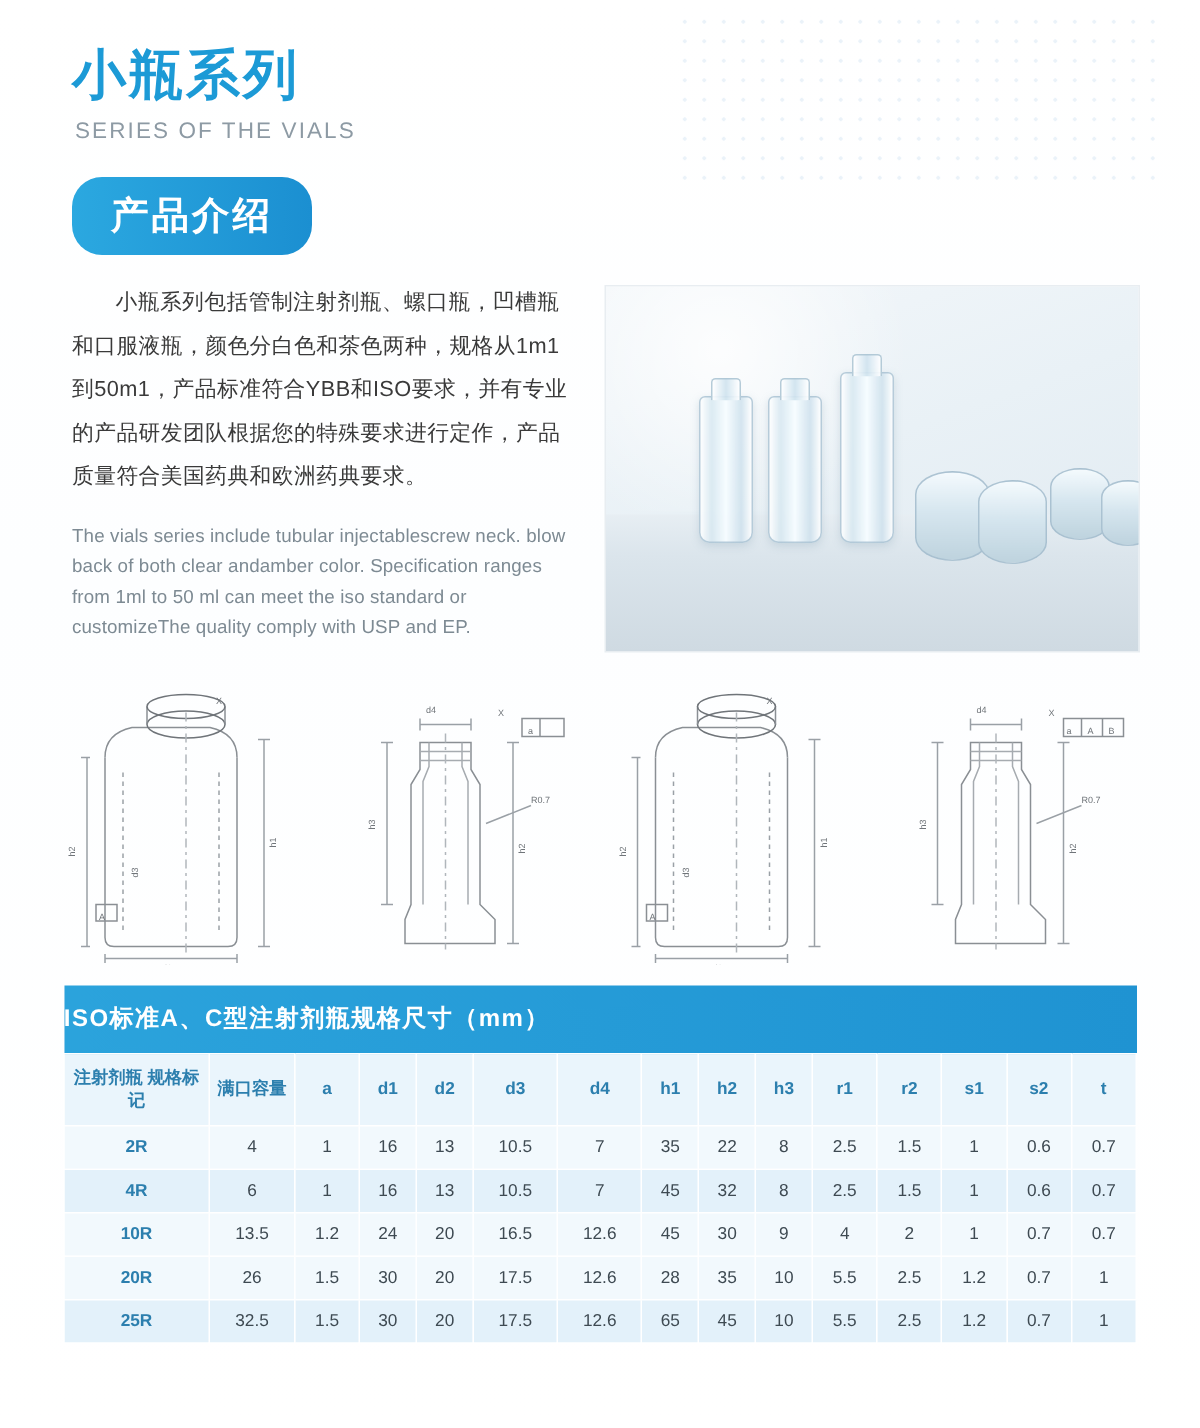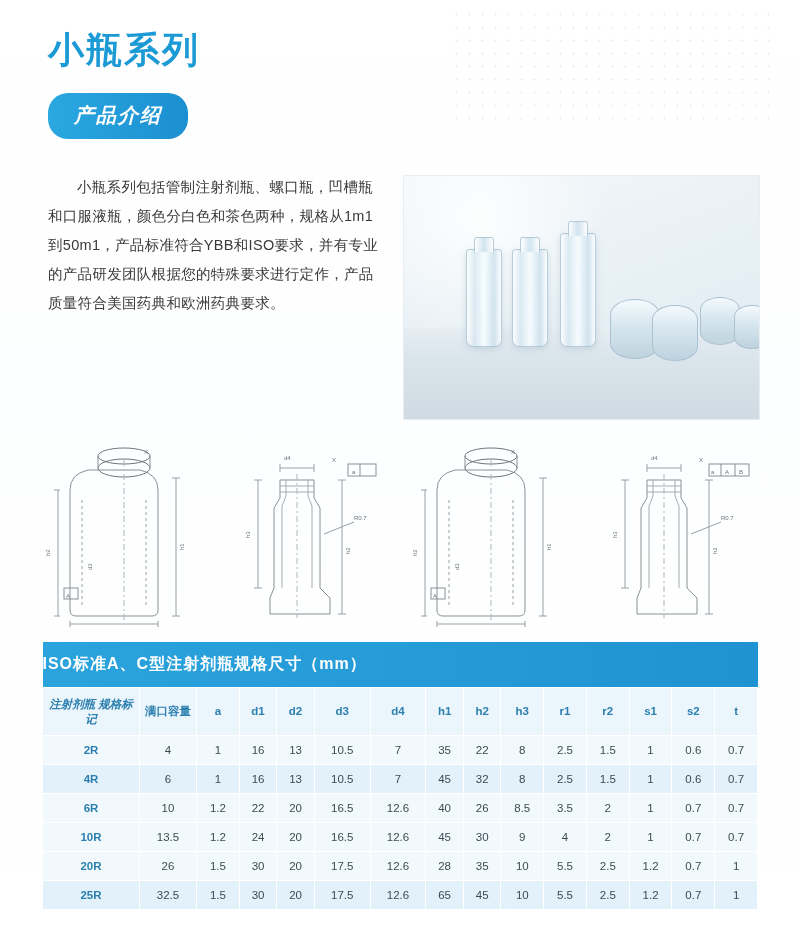--- a/index.html
+++ b/index.html
@@ -46,29 +46,28 @@
     margin: 0;
   }
   .title-en {
     font-size: 15px;
     color: #8d9aa4;
     letter-spacing: 1.4px;
     margin: 8px 0 0 2px;
   }
   .pill {
     display: inline-block;
-    margin: 22px 0 16px 0;
+    margin: 22px 0 0 0;
     background: linear-gradient(90deg,#2ba8e0 0%,#1b8fd1 100%);
     color: #fff;
-    font-size: 20px;
+    font-size: 25px;
     font-weight: bold;
     letter-spacing: 2px;
     padding: 9px 26px 10px 26px;
     border-radius: 20px;
-    font-style: italic;
   }
   .intro-wrap {
     display: flex;
     margin: 18px 40px 0 40px;
     gap: 18px;
   }
   .intro-text {
     width: 350px;
     padding-left: 8px;
   }
@@ -189,38 +188,40 @@
   tbody td {
     text-align: center;
     padding: 8px 2px;
     border: 1px solid #ffffff;
     color: #3e4a52;
     font-size: 11.5px;
   }
   tbody tr.odd td { background: #f2f9fd; }
   tbody tr.even td { background: #e3f1fa; }
   tbody td.firstcol { color: #2c7fae; font-weight: bold; }
-  .col-first { width: 92px; font-style: italic; }
+  .col-first { width: 92px; }
   .col-second { width: 52px; }
 </style>
 </head>
 <body>
 
 <div class="page">
 
   <div class="dots"></div>
 
   <div class="header">
     <h1 class="title-cn">小瓶系列</h1>
+    <div class="title-en">SERIES OF THE VIALS</div>
     <div class="pill">产品介绍</div>
   </div>
 
   <div class="intro-wrap">
     <div class="intro-text">
       <p class="p-cn">小瓶系列包括管制注射剂瓶、螺口瓶，凹槽瓶和口服液瓶，颜色分白色和茶色两种，规格从1m1到50m1，产品标准符合YBB和ISO要求，并有专业的产品研发团队根据您的特殊要求进行定作，产品质量符合美国药典和欧洲药典要求。</p>
+      <p class="p-en">The vials series include tubular injectablescrew neck. blow back of both clear andamber color. Specification ranges from 1ml to 50 ml can meet the iso standard or customizeThe quality comply with USP and EP.</p>
     </div>
 
     <div class="photo">
       <div class="glow"></div>
       <div class="shelf"></div>
       <div class="vial v1"></div>
       <div class="vial v2"></div>
       <div class="vial v3"></div>
       <div class="cap c1"></div>
       <div class="cap c2"></div>
@@ -392,37 +393,20 @@
             <td>45</td>
             <td>32</td>
             <td>8</td>
             <td>2.5</td>
             <td>1.5</td>
             <td>1</td>
             <td>0.6</td>
             <td>0.7</td>
           </tr>
           <tr class="odd">
-            <td class="firstcol">6R</td>
-            <td>10</td>
-            <td>1.2</td>
-            <td>22</td>
-            <td>20</td>
-            <td>16.5</td>
-            <td>12.6</td>
-            <td>40</td>
-            <td>26</td>
-            <td>8.5</td>
-            <td>3.5</td>
-            <td>2</td>
-            <td>1</td>
-            <td>0.7</td>
-            <td>0.7</td>
-          </tr>
-          <tr class="odd">
             <td class="firstcol">10R</td>
             <td>13.5</td>
             <td>1.2</td>
             <td>24</td>
             <td>20</td>
             <td>16.5</td>
             <td>12.6</td>
             <td>45</td>
             <td>30</td>
             <td>9</td>

